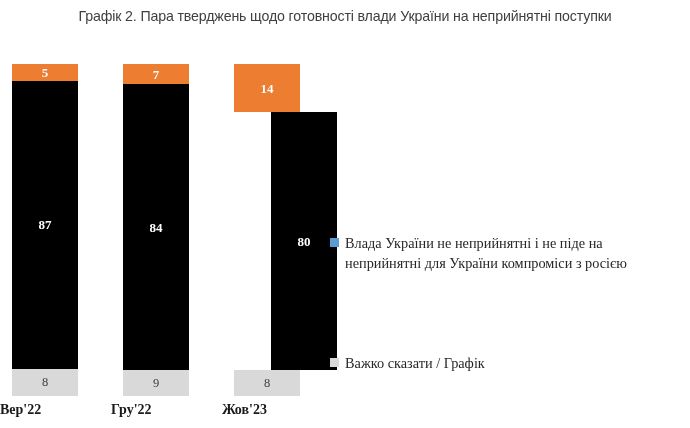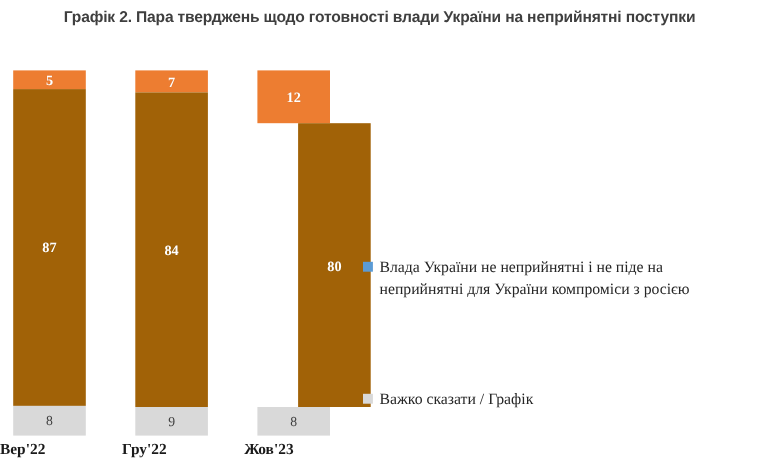--- a/index.html
+++ b/index.html
@@ -16,21 +16,21 @@
   }
 
   
   #chart-title {
     position: absolute;
     left: 0;
     top: 8px;
     width: 690px;
     text-align: center;
     font-family: "Liberation Sans", sans-serif;
-    font-weight: bold;
+    font-weight: normal;
     font-size: 14.2px;
     color: #3f3f3f;
     letter-spacing: -0.15px;
     white-space: nowrap;
   }
 
   
   #plot-area {
     position: absolute;
     left: 0;
@@ -69,21 +69,21 @@
   }
   .seg-value {
     font-family: "Liberation Serif", serif;
     font-weight: bold;
     font-size: 13px;
     line-height: 1;
     color: #ffffff;
     text-shadow: 0 0 1px rgba(0,0,0,0.15);
   }
   .seg-orange { background: #ED7D31; }
-  .seg-blue   { background: #a16207; }
+  .seg-blue   { background: #000000; }
   .seg-gray   { background: #D9D9D9; }
   .seg-gray .seg-value {
     color: #3f3f3f;
     font-weight: normal;
     text-shadow: none;
     font-size: 12.5px;
   }
 
   .cat-label {
     position: absolute;
@@ -165,21 +165,21 @@
       <div class="seg seg-gray" style="height:29.9px;">
         <span class="seg-value">9</span>
       </div>
     </div>
     <div class="cat-label">Гру'22</div>
   </div>
 
   <div class="bar-column col2">
     <div class="bar-stack">
       <div class="seg seg-orange" style="height:49.8px;">
-        <span class="seg-value">12</span>
+        <span class="seg-value">14</span>
       </div>
       <div class="seg seg-blue" style="height:265.6px;margin-left:37px;">
         <span class="seg-value">80</span>
       </div>
       <div class="seg seg-gray" style="height:26.6px;">
         <span class="seg-value">8</span>
       </div>
     </div>
     <div class="cat-label">Жов'23</div>
   </div>

